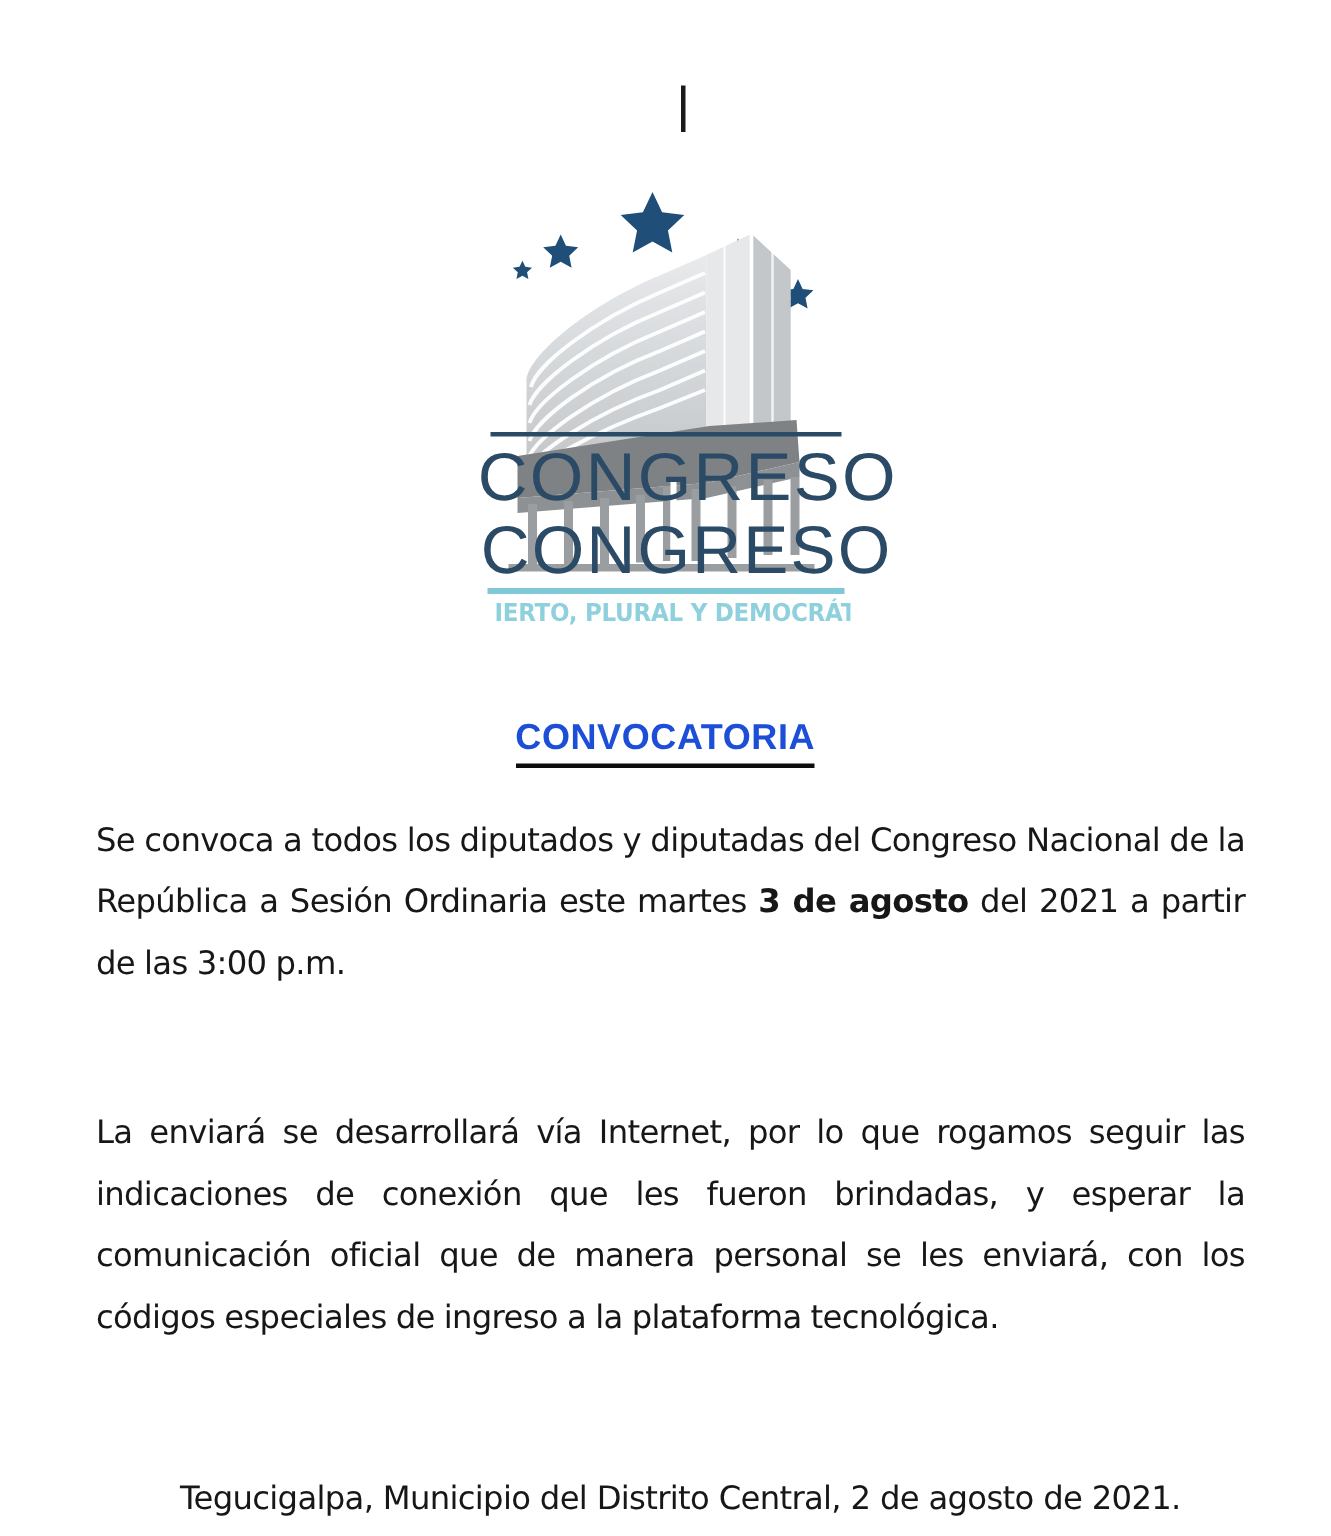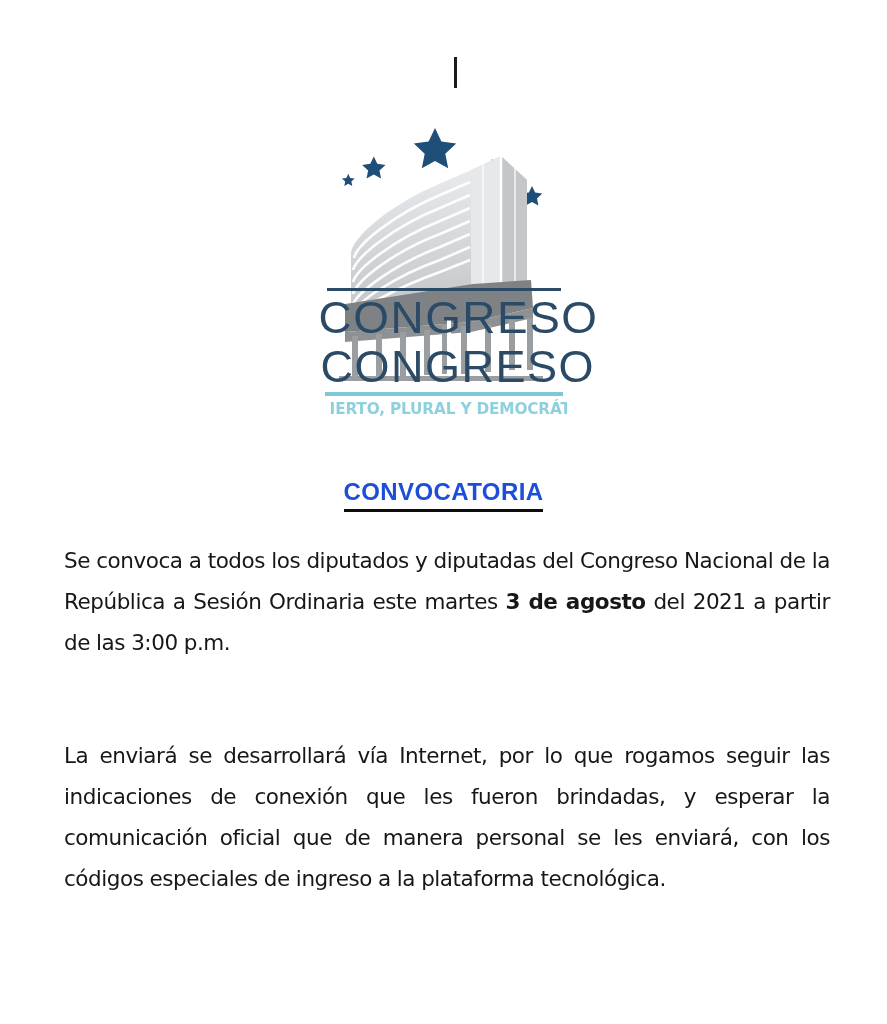--- a/index.html
+++ b/index.html
@@ -211,15 +211,16 @@
   </div>
 
   <h1 class="doc-title">
     <span>CONVOCATORIA</span>
   </h1>
 
   <div class="body-area">
     <p class="para"><span>Se convoca a todos los diputados y diputadas del Congreso Nacional de la República a Sesión Ordinaria este martes </span><b>3 de agosto</b><span> del 2021 a partir de las 3:00 p.m.</span></p>
     <div class="para-gap"></div>
     <p class="para"><span>La enviará se desarrollará vía Internet, por lo que rogamos seguir las indicaciones de conexión que les fueron brindadas, y esperar la comunicación oficial que de manera personal se les enviará, con los códigos especiales de ingreso a la plataforma tecnológica.</span></p>
+    <p class="closing">Tegucigalpa, Municipio del Distrito Central, 2 de agosto de 2021.</p>
   </div>
 
 </div>
 
 </body></html>

